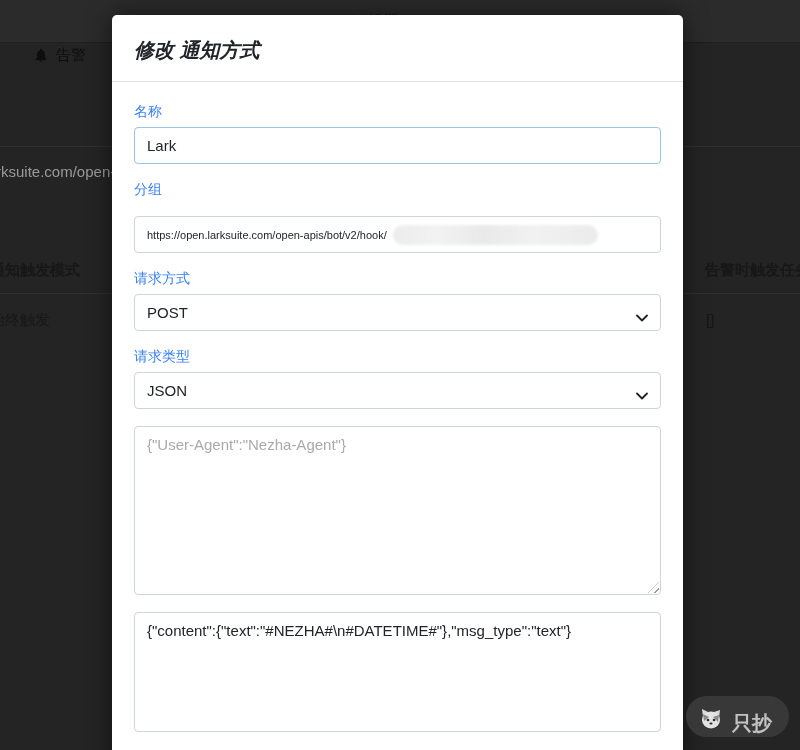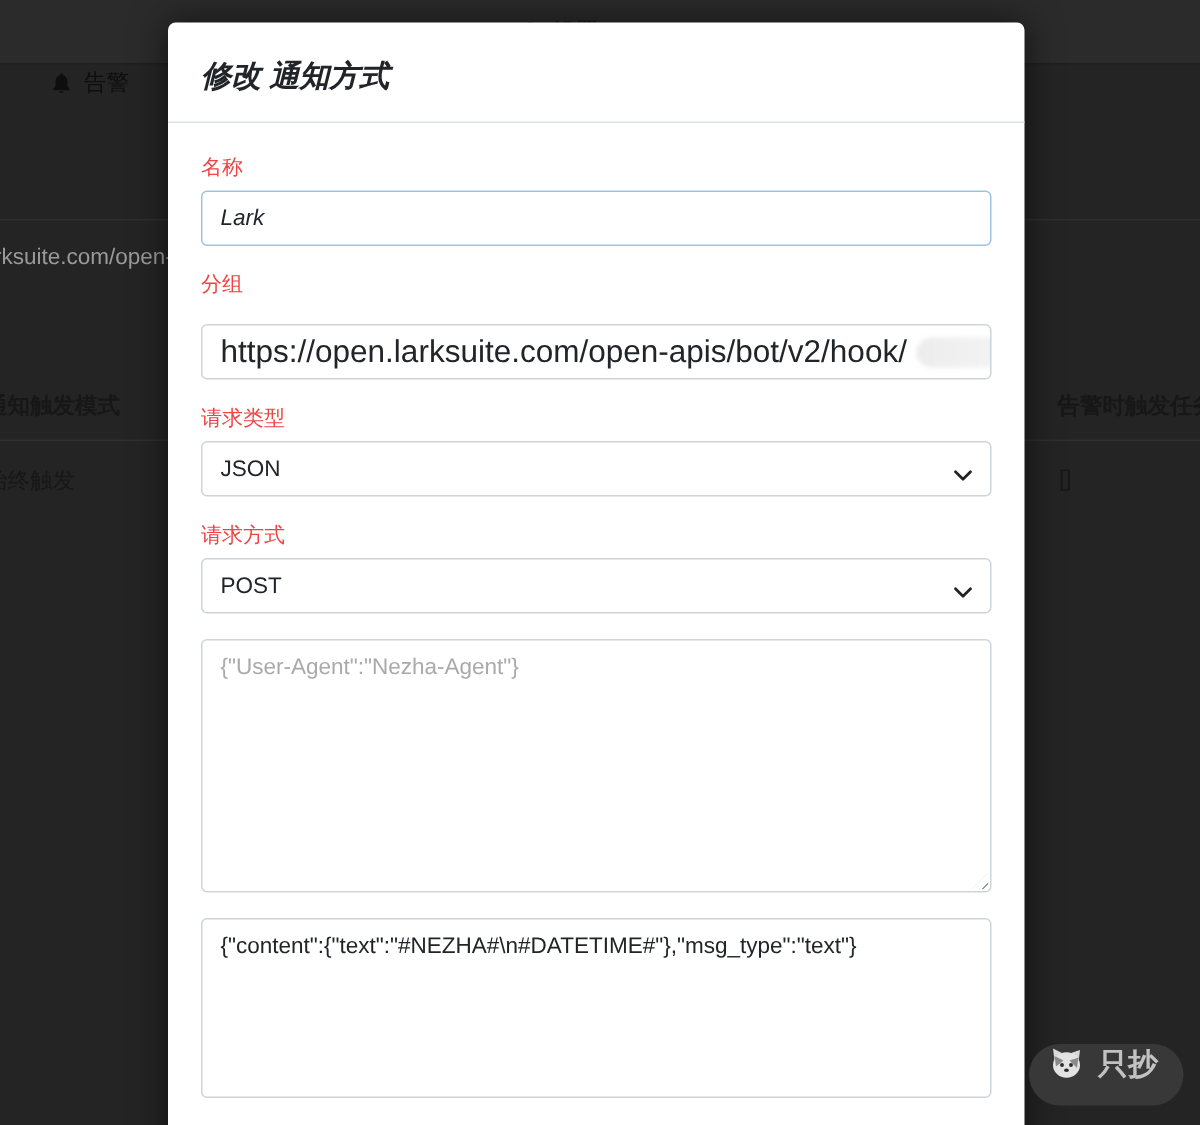--- a/index.html
+++ b/index.html
@@ -44,48 +44,48 @@
     z-index:10;
   }
   .modal-header {
     padding:22px 24px 17px 22px;
     border-bottom:1px solid #dee2e6;
     font-style:italic;
   }
   .modal-title { font-size:20px; font-weight:600; color:#212529; }
   .modal-body { padding:21px 22px 0 22px; }
   .form-group { margin-bottom:17px; }
-  .form-label { display:block; font-size:14px; color:#ef4444; margin-bottom:6px;font-family:Liberation Mono, monospace; }
+  .form-label { display:block; font-size:14px; color:#3b82f6; margin-bottom:6px;font-family:Liberation Mono, monospace; }
   .form-control {
     display:block; width:100%; height:37px;
     font-family:"Liberation Sans","DejaVu Sans",sans-serif;
     font-size:15px; color:#212529;
     padding:0 12px;
     border:1px solid #ced4da; border-radius:4px;
     background:#fff; outline:none;
   }
-  .form-control.focused { border-color:#9cc3e0;font-style:italic; }
+  .form-control.focused { border-color:#9cc3e0; }
   .select-wrap { position:relative; }
   .select-wrap select {
     appearance:none; -webkit-appearance:none;
     display:block; width:100%; height:37px;
     font-family:"Liberation Sans","DejaVu Sans",sans-serif;
     font-size:15px; color:#212529;
     padding:0 30px 0 12px;
     border:1px solid #ced4da; border-radius:4px;
     background:#fff; outline:none;
   }
   .select-wrap .chev {
     position:absolute; right:13px; top:14px; pointer-events:none;
   }
   .faux-input {
     display:flex; align-items:center; gap:2px;
     width:100%; height:37px; padding:0 12px;
     border:1px solid #ced4da; border-radius:4px;
-    font-size:21px; color:#212529; background:#fff;
+    font-size:11px; color:#212529; background:#fff;
     white-space:nowrap; overflow:hidden;
   }
   .redacted {
     flex:0 0 auto; width:205px; height:20px; margin-left:4px;
     border-radius:10px;
     background:linear-gradient(90deg,#ececec 0%,#f2f2f2 22%,#e9e9e9 45%,#f1f1f1 68%,#ebebeb 100%);
     filter:blur(1.5px);
   }
   textarea.form-area {
     display:block; width:100%;
@@ -102,21 +102,21 @@
   .resize-grip {
     position:absolute; right:2px; bottom:2px; width:11px; height:11px;
     background:repeating-linear-gradient(135deg,transparent 0 2px,#9a9a9a 2px 3px,transparent 3px 5px);
     clip-path:polygon(100% 0,100% 100%,0 100%);
     cursor:ns-resize;
   }
 
   
   .watermark {
     position:absolute; right:11px; bottom:13px; height:41px; z-index:20;
-    display:flex; align-items:flex-start; gap:8px;
+    display:flex; align-items:flex-end; gap:8px;
     background:#383838; border-radius:21px; padding:0 17px 0 12px;
     color:#c2c2c2; font-size:20px; font-weight:bold;
   }
 </style>
 </head>
 <body>
 
 <div class="navbar">
   <div class="nav-item alerts">
     <span>
@@ -160,38 +160,38 @@
     </div>
 
     <div class="form-group">
       <div class="faux-input">
         <span>https://open.larksuite.com/open-apis/bot/v2/hook/</span>
         <span class="redacted"></span>
       </div>
     </div>
 
     <div class="form-group">
-      <label class="form-label">请求类型</label>
+      <label class="form-label">请求方式</label>
       <div class="select-wrap">
         <select>
-          <option>JSON</option>
+          <option>POST</option>
         </select>
         <span class="chev">
           <svg width="12" height="8" viewBox="0 0 12 8" fill="none">
             <path d="M1 1.5 L6 6.5 L11 1.5" stroke="#222" stroke-width="1.8" stroke-linecap="round" stroke-linejoin="round"></path>
           </svg>
         </span>
       </div>
     </div>
 
     <div class="form-group">
-      <label class="form-label">请求方式</label>
+      <label class="form-label">请求类型</label>
       <div class="select-wrap">
         <select>
-          <option>POST</option>
+          <option>JSON</option>
         </select>
         <span class="chev">
           <svg width="12" height="8" viewBox="0 0 12 8" fill="none">
             <path d="M1 1.5 L6 6.5 L11 1.5" stroke="#222" stroke-width="1.8" stroke-linecap="round" stroke-linejoin="round"></path>
           </svg>
         </span>
       </div>
     </div>
 
     <div class="form-group">

